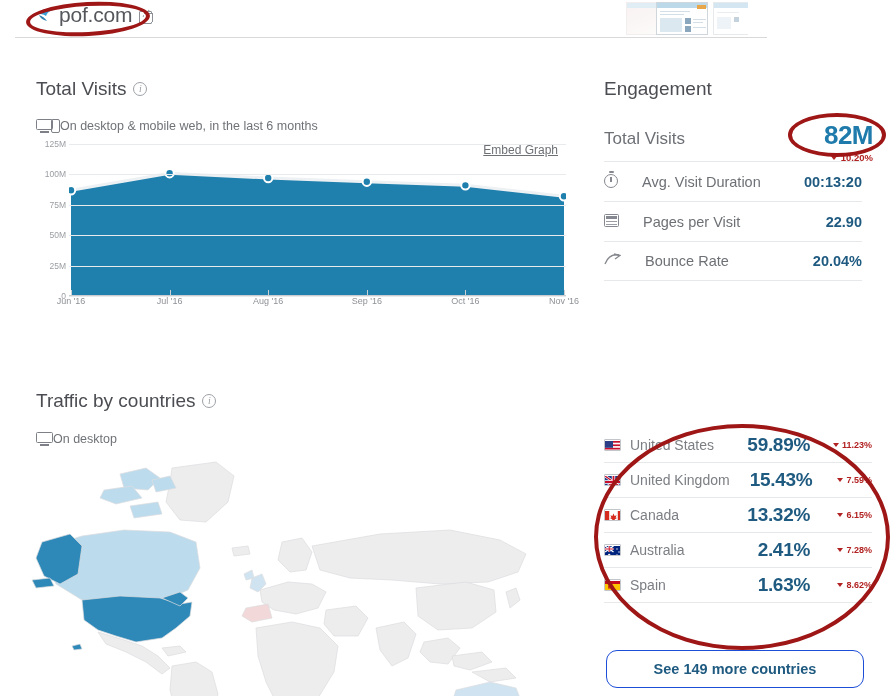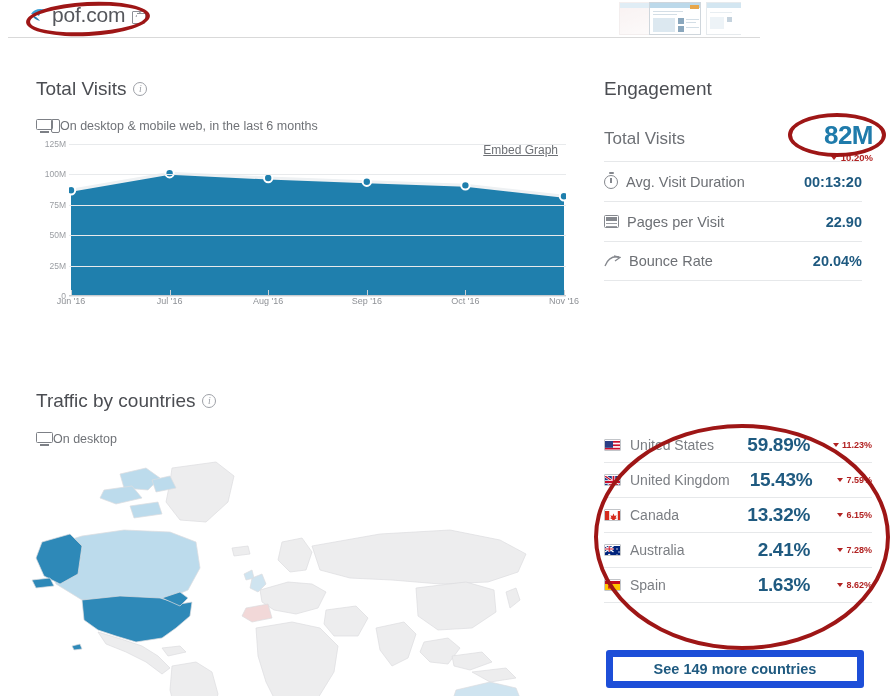--- a/index.html
+++ b/index.html
@@ -11,21 +11,21 @@
     overflow: hidden;
   }
   #root {
     position: relative;
     width: 895px; height: 696px;
     background: #ffffff;
   }
 
   
   .topbar {
-    position: absolute; left: 0; top: 0;
+    position: absolute; left: 7px; top: 0;
     width: 741px; height: 38px;
     background: #ffffff;
   }
   .topbar-rule {
     position: absolute; left: 8px; top: 37px;
     width: 752px; height: 1px;
     background: #d9d9d9;
   }
   .site-id {
     position: absolute; left: 30px; top: 3px;
@@ -197,21 +197,21 @@
   }
   .eng-rows {
     position: absolute; left: 24px; top: 123px; width: 258px;
   }
   .eng-row {
     display: flex; align-items: center; justify-content: space-between;
     height: 40px; border-top: 1px solid #e6e8ea;
     font-size: 14.5px; color: #6d7075;
   }
   .eng-row:last-child { border-bottom: 1px solid #e6e8ea; }
-  .eng-row .left { display: flex; align-items: center; gap: 8px; }
+  .eng-row .left { display: flex; gap: 24px; }
   .eng-row .val { color: #1f5a80; font-weight: bold; font-size: 14.5px; }
 
   .ico-clock {
     width: 14px; height: 14px; border: 1.4px solid #85888e; border-radius: 50%;
     position: relative; flex: none;
   }
   .ico-clock::before {
     content: ""; position: absolute; left: 5.4px; top: 2.5px;
     width: 1.4px; height: 5px; background: #85888e;
   }
@@ -264,21 +264,21 @@
     width: 62px; display: flex; align-items: center; justify-content: flex-end;
     gap: 3px; font-size: 9px; font-weight: bold; color: #b22222;
   }
   .ctry-delta .caret {
     width: 0; height: 0; border-left: 3.5px solid transparent;
     border-right: 3.5px solid transparent; border-top: 4.5px solid #b22222;
   }
   .see-more {
     position: absolute; left: 26px; top: 612px;
     width: 258px; height: 38px;
-    border: 7px solid #1d4ed8; border-radius: 3px; background: #fff;
+    border: 1px solid #1d4ed8; border-radius: 11px; background: #fff;
     display: flex; align-items: center; justify-content: center;
     font-size: 14.5px; color: #1f5a80; font-weight: bold; cursor: pointer;
   }
   .ellipse {
     position: absolute; border: 4px solid #9e1616; border-radius: 50%;
     pointer-events: none;
   }
 </style>
 </head>
 <body>

